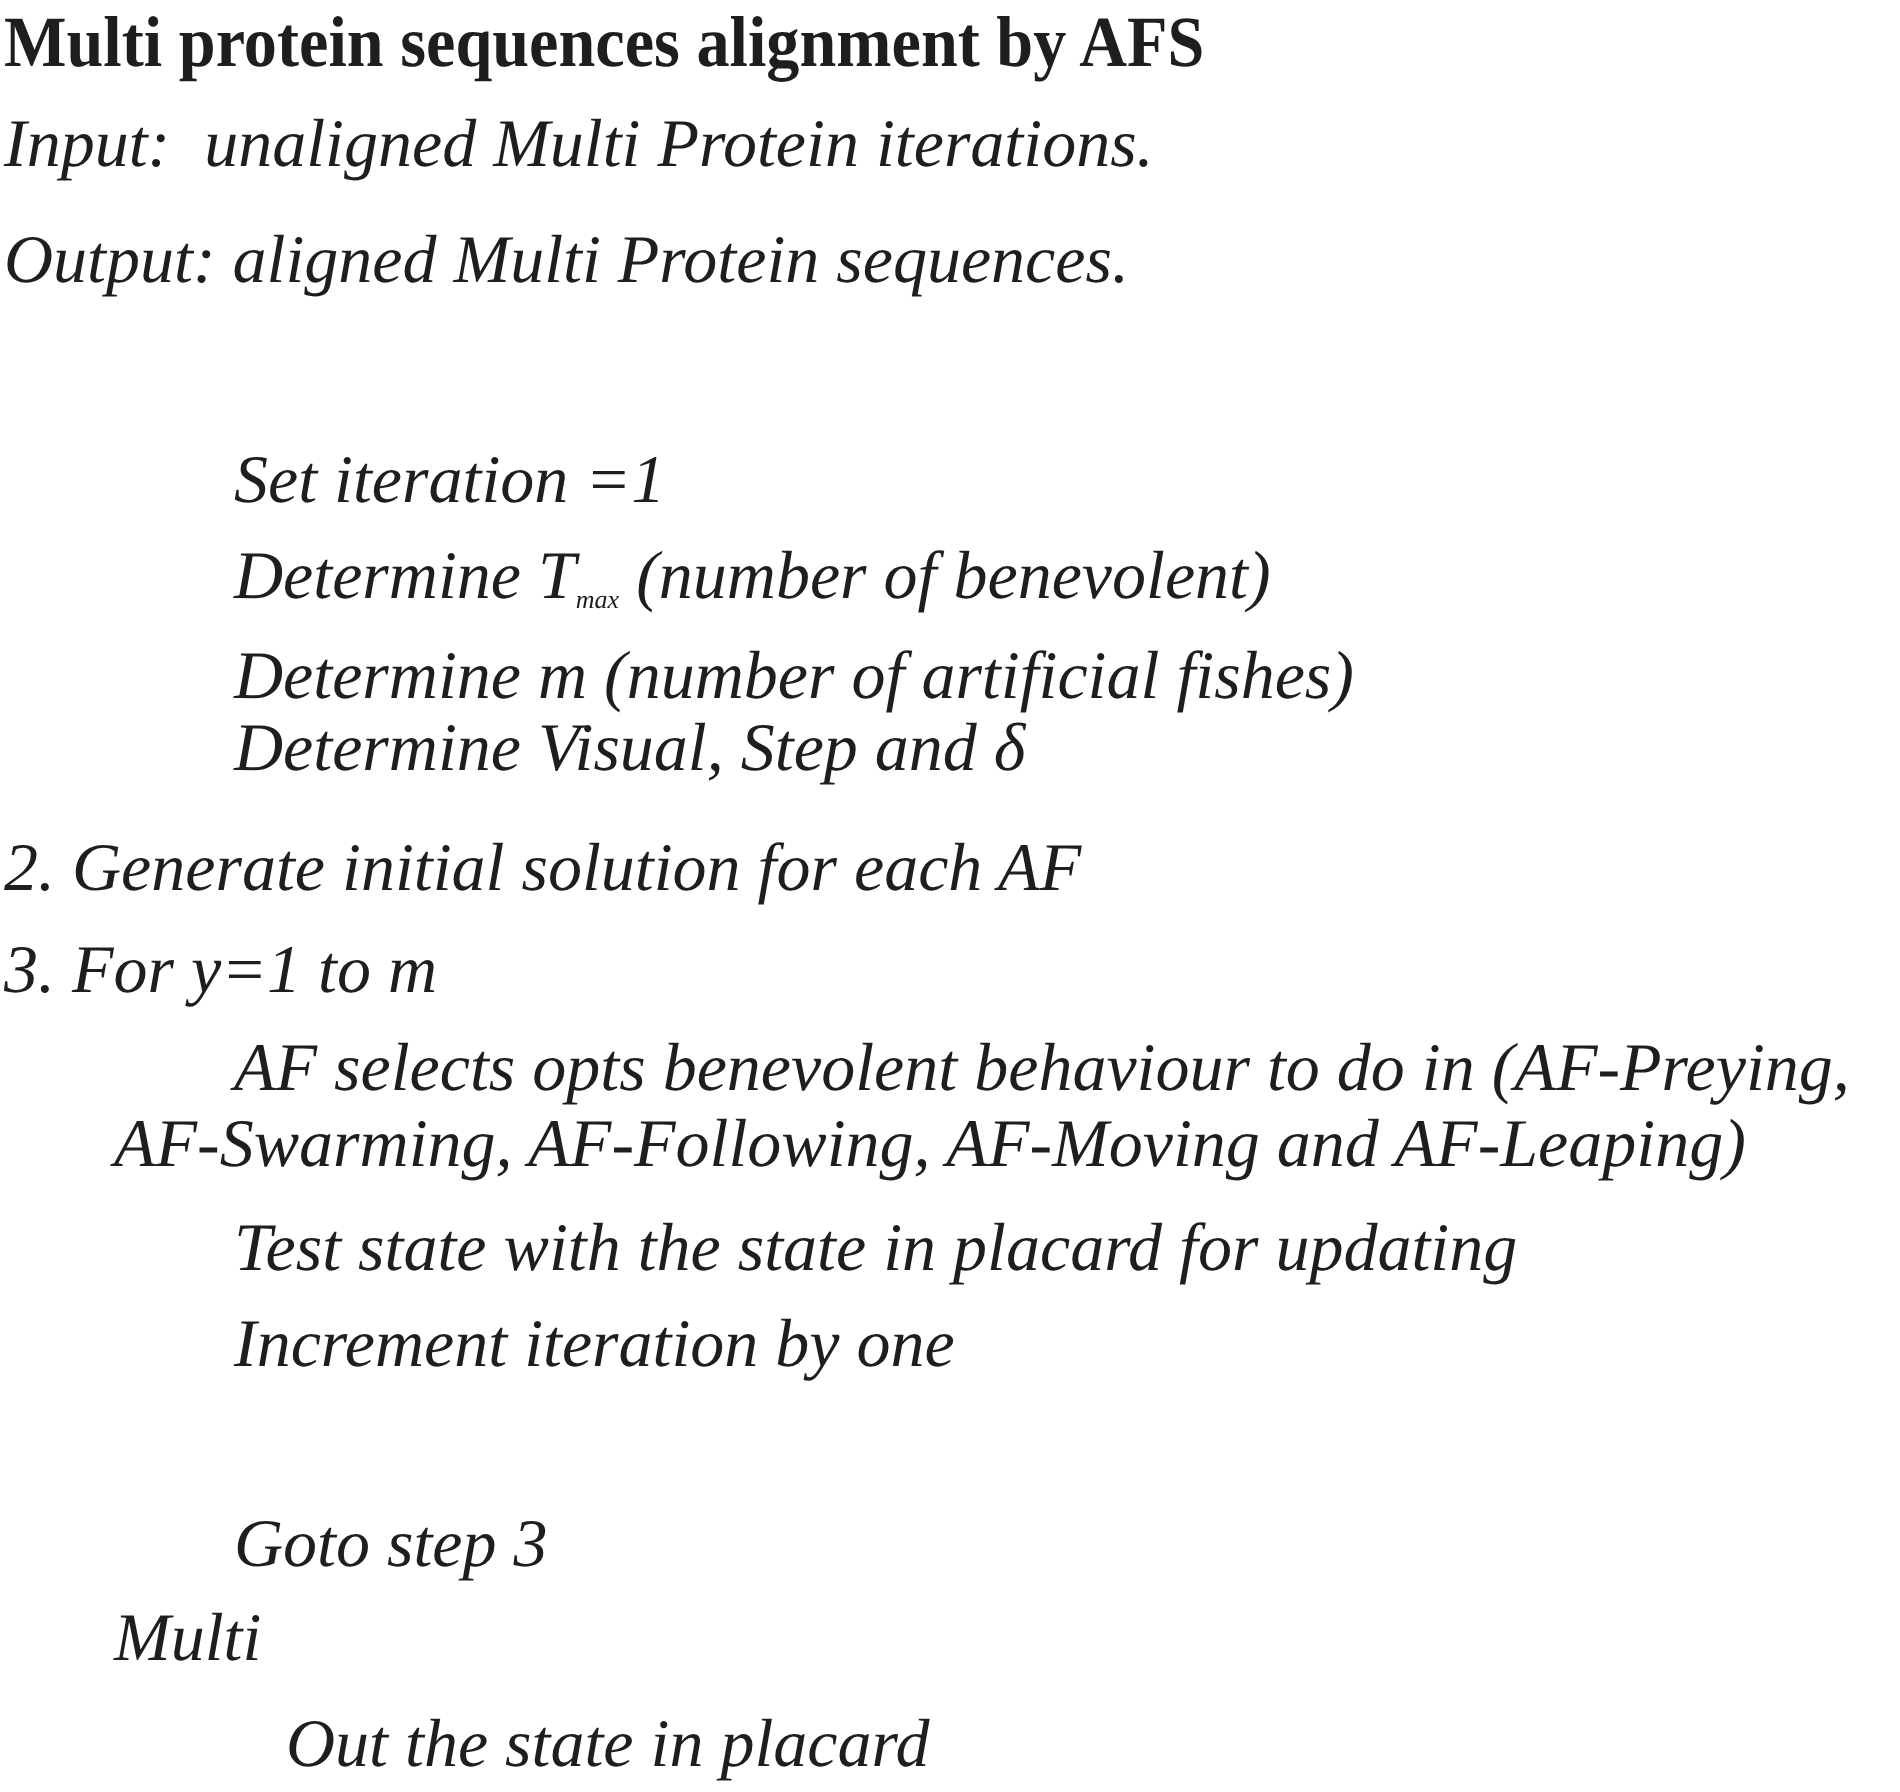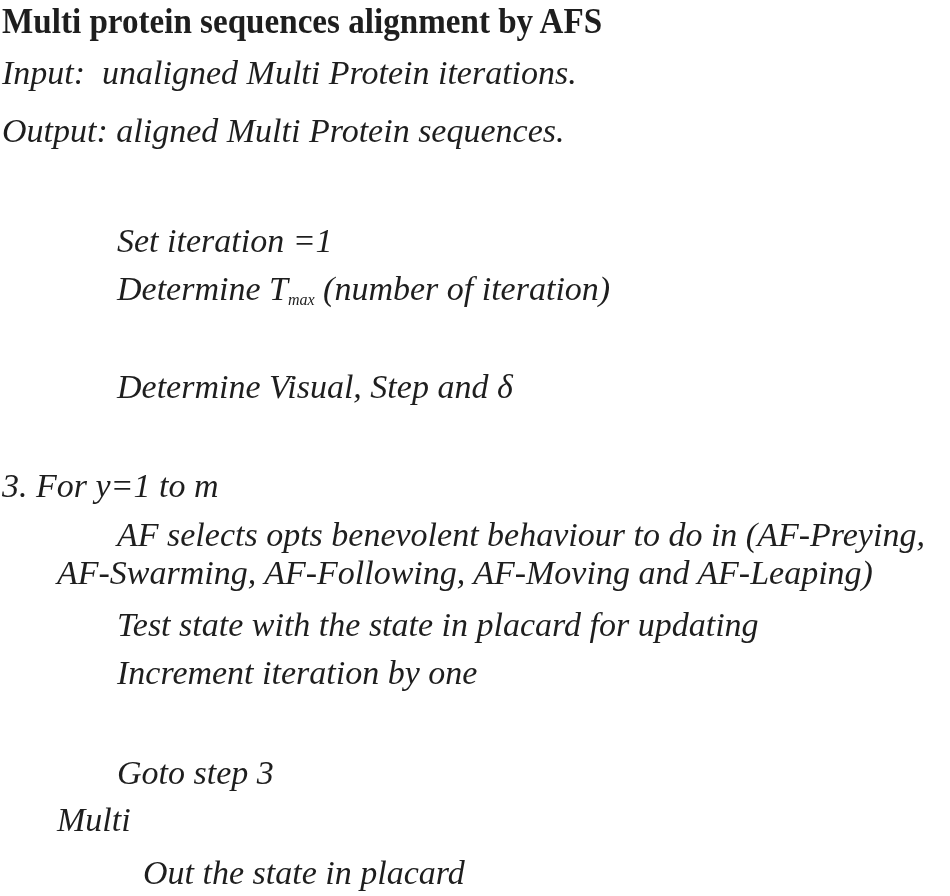--- a/index.html
+++ b/index.html
@@ -26,46 +26,48 @@
     white-space: pre;
   }
   .title {
     font-style: normal;
     font-weight: bold;
     font-size: 36px;
     transform: scaleX(0.92);
     transform-origin: left center;
   }
   .line sub {
-    font-size: 16px;
+    font-size: 13px;
     font-style: italic;
     line-height: 0;
     vertical-align: -5px;
     letter-spacing: 0;
   }
 </style>
 </head>
 <body>
 
 <div class="page">
 
   <div class="line title" style="top:0px; left:2px">Multi protein sequences alignment by AFS</div>
 
   <div class="line" style="top:52px; left:2px">Input:  unaligned Multi Protein iterations.</div>
 
   <div class="line" style="top:110px; left:2px">Output: aligned Multi Protein sequences.</div>
 
 
   <div class="line" style="top:220px; left:117px">Set iteration =1</div>
 
-  <div class="line" style="top:268px; left:117px"><span>Determine T</span><sub>max</sub><span> (number of iteration)</span></div>
+  <div class="line" style="top:268px; left:117px"><span>Determine T</span><sub>max</sub><span> (number of benevolent)</span></div>
 
+  <div class="line" style="top:318px; left:117px">Determine m (number of artificial fishes)</div>
 
-  <div class="line" style="top:366px; left:117px">Determine Visual, Step and δ</div>
+  <div class="line" style="top:354px; left:117px">Determine Visual, Step and δ</div>
 
+  <div class="line" style="top:414px; left:2px">2. Generate initial solution for each AF</div>
 
   <div class="line" style="top:465px; left:2px">3. For y=1 to m</div>
 
   <div class="line" style="top:514px; left:117px">AF selects opts benevolent behaviour to do in (AF-Preying,</div>
 
   <div class="line" style="top:552px; left:57px">AF-Swarming, AF-Following, AF-Moving and AF-Leaping)</div>
 
   <div class="line" style="top:604px; left:117px">Test state with the state in placard for updating</div>
 
   <div class="line" style="top:652px; left:117px">Increment iteration by one</div>

